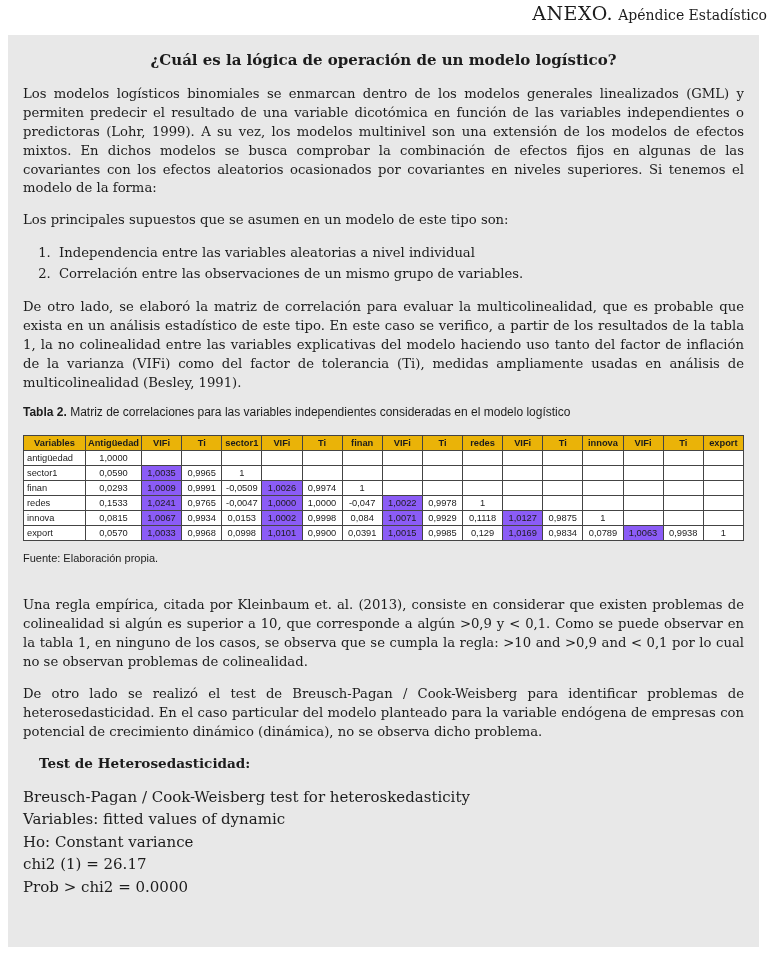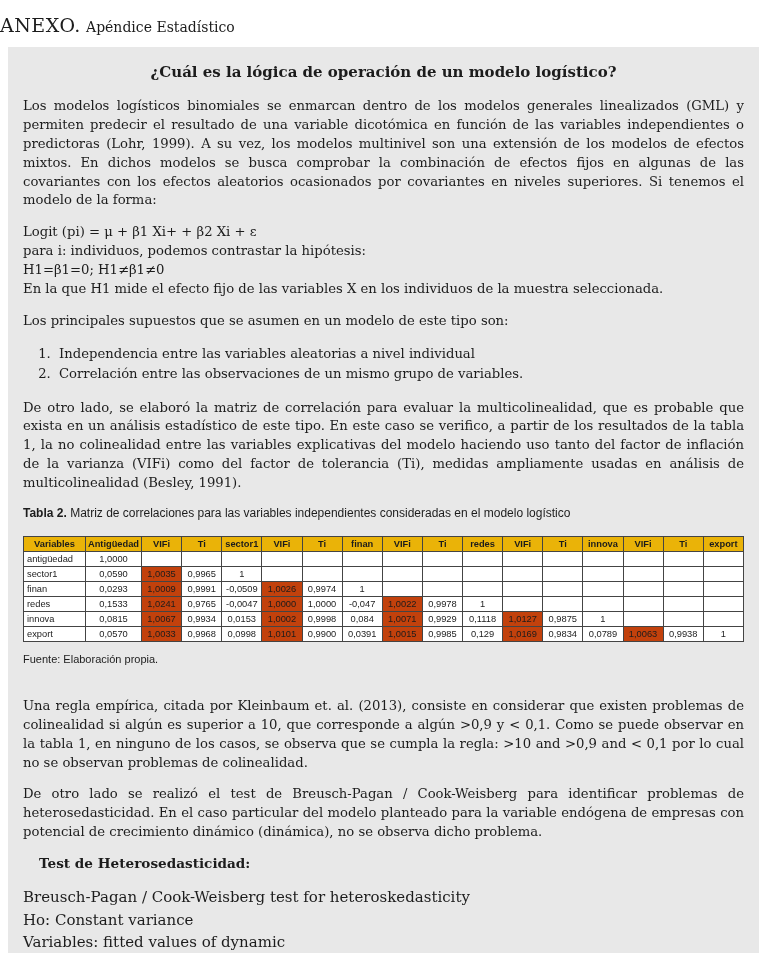--- a/index.html
+++ b/index.html
@@ -2,21 +2,21 @@
 <html><head>
 <meta charset="utf-8">
 <style>
   * { box-sizing: border-box; }
   html, body { margin: 0; padding: 0; }
   body {
     width: 767px; height: 953px; overflow: hidden;
     background: #ffffff; color: #1c1c1c;
     font-family: "DejaVu Serif", serif;
   }
-  .doc-title { text-align: left; padding-top: 14px; }
+  .doc-title { text-align: right; padding-top: 2px; }
   .title-main { font-size: 19px; letter-spacing: 0.5px; }
   .title-sub  { font-size: 14px; }
 
   .gray-box {
     margin: 11px 8px 0 8px;
     background: #e8e8e8;
     padding: 10px 15px 18px 15px;
     min-height: 912px;
   }
   .box-heading { text-align: center; font-weight: bold; font-size: 15px; margin: 6px 0 16px 0; }
@@ -33,46 +33,40 @@
     border-collapse: collapse; width: 100%; table-layout: fixed;
     font-family: "Liberation Sans", sans-serif; font-size: 9.3px;
     background: #ffffff;
   }
   table.corr th, table.corr td {
     border: 1px solid #444; padding: 2px 1px; height: 15px;
     text-align: center; overflow: hidden; white-space: nowrap;
   }
   table.corr th { font-weight: bold; background: #eab308; }
   table.corr td.rowlabel { text-align: left; padding-left: 3px; }
-  table.corr td.shaded { background: #c2410c; text-align: center; }
+  table.corr td.shaded { background: #8b5cf6; text-align: center; }
 
   .fuente { font-family: "Liberation Sans", sans-serif; font-size: 11px; margin: 11px 0 32px 0; }
   .test-heading { font-weight: bold; font-size: 13.6px; margin: 3px 0 15px 16px; }
   .test-output { font-size: 15px; line-height: 1.5; }
 </style>
 </head>
 <body>
 
 <div class="doc-title">
   <span class="title-main">ANEXO.</span>
   <span class="title-sub">Apéndice Estadístico</span>
 </div>
 
 <div class="gray-box">
 
   <div class="box-heading">¿Cuál es la lógica de operación de un modelo logístico?</div>
 
   <p class="body-par">Los modelos logísticos binomiales se enmarcan dentro de los modelos generales linealizados (GML) y permiten predecir el resultado de una variable dicotómica en función de las variables independientes o predictoras (Lohr, 1999). A su vez, los modelos multinivel son una extensión de los modelos de efectos mixtos. En dichos modelos se busca comprobar la combinación de efectos fijos en algunas de las covariantes con los efectos aleatorios ocasionados por covariantes en niveles superiores. Si tenemos el modelo de la forma:</p>
 
-  <div class="model-lines">
-      <div>Logit (pi) = μ + β1 Xi+ + β2  Xi + ε</div>
-      <div>para i: individuos, podemos contrastar la hipótesis:</div>
-      <div>H1=β1=0; H1≠β1≠0</div>
-      <div>En la que H1 mide el efecto fijo de las variables X en los individuos de la muestra seleccionada.</div>
-    </div>
 
   <p class="body-par">Los principales supuestos que se asumen en un modelo de este tipo son:</p>
 
   <ol class="assumptions">
       <li>Independencia entre las variables aleatorias a nivel individual</li>
       <li>Correlación entre las observaciones de un mismo grupo de variables.</li>
     </ol>
 
   <p class="body-par">De otro lado, se elaboró la matriz de correlación para evaluar la multicolinealidad, que es probable que exista en un análisis estadístico de este tipo. En este caso se verifico, a partir de los resultados de la tabla 1, la no colinealidad entre las variables explicativas del modelo haciendo uso tanto del factor de inflación de la varianza (VIFi) como del factor de tolerancia (Ti), medidas ampliamente usadas en análisis de multicolinealidad (Besley, 1991).</p>
 
@@ -243,19 +237,19 @@
   <div class="fuente">Fuente: Elaboración propia.</div>
 
   <p class="body-par">Una regla empírica, citada por Kleinbaum et. al. (2013), consiste en considerar que existen problemas de colinealidad si algún  es superior a 10, que corresponde a algún  &gt;0,9 y  &lt; 0,1. Como se puede observar en la tabla 1, en ninguno de los casos, se observa que se cumpla la regla: &gt;10 and  &gt;0,9 and  &lt; 0,1 por lo cual no se observan problemas de colinealidad.</p>
 
   <p class="body-par">De otro lado se realizó el test de Breusch-Pagan / Cook-Weisberg para identificar problemas de heterosedasticidad. En el caso particular del modelo planteado para la variable endógena de empresas con potencial de crecimiento dinámico (dinámica), no se observa dicho problema.</p>
 
   <div class="test-heading">Test de Heterosedasticidad:</div>
 
   <div class="test-output">
       <div>Breusch-Pagan / Cook-Weisberg test for heteroskedasticity</div>
+      <div>Variables: fitted values of dynamic</div>
       <div>Ho: Constant variance</div>
-      <div>Variables: fitted values of dynamic</div>
       <div>chi2 (1) = 26.17</div>
       <div>Prob &gt; chi2 = 0.0000</div>
     </div>
 
 </div>
 
 </body></html>

